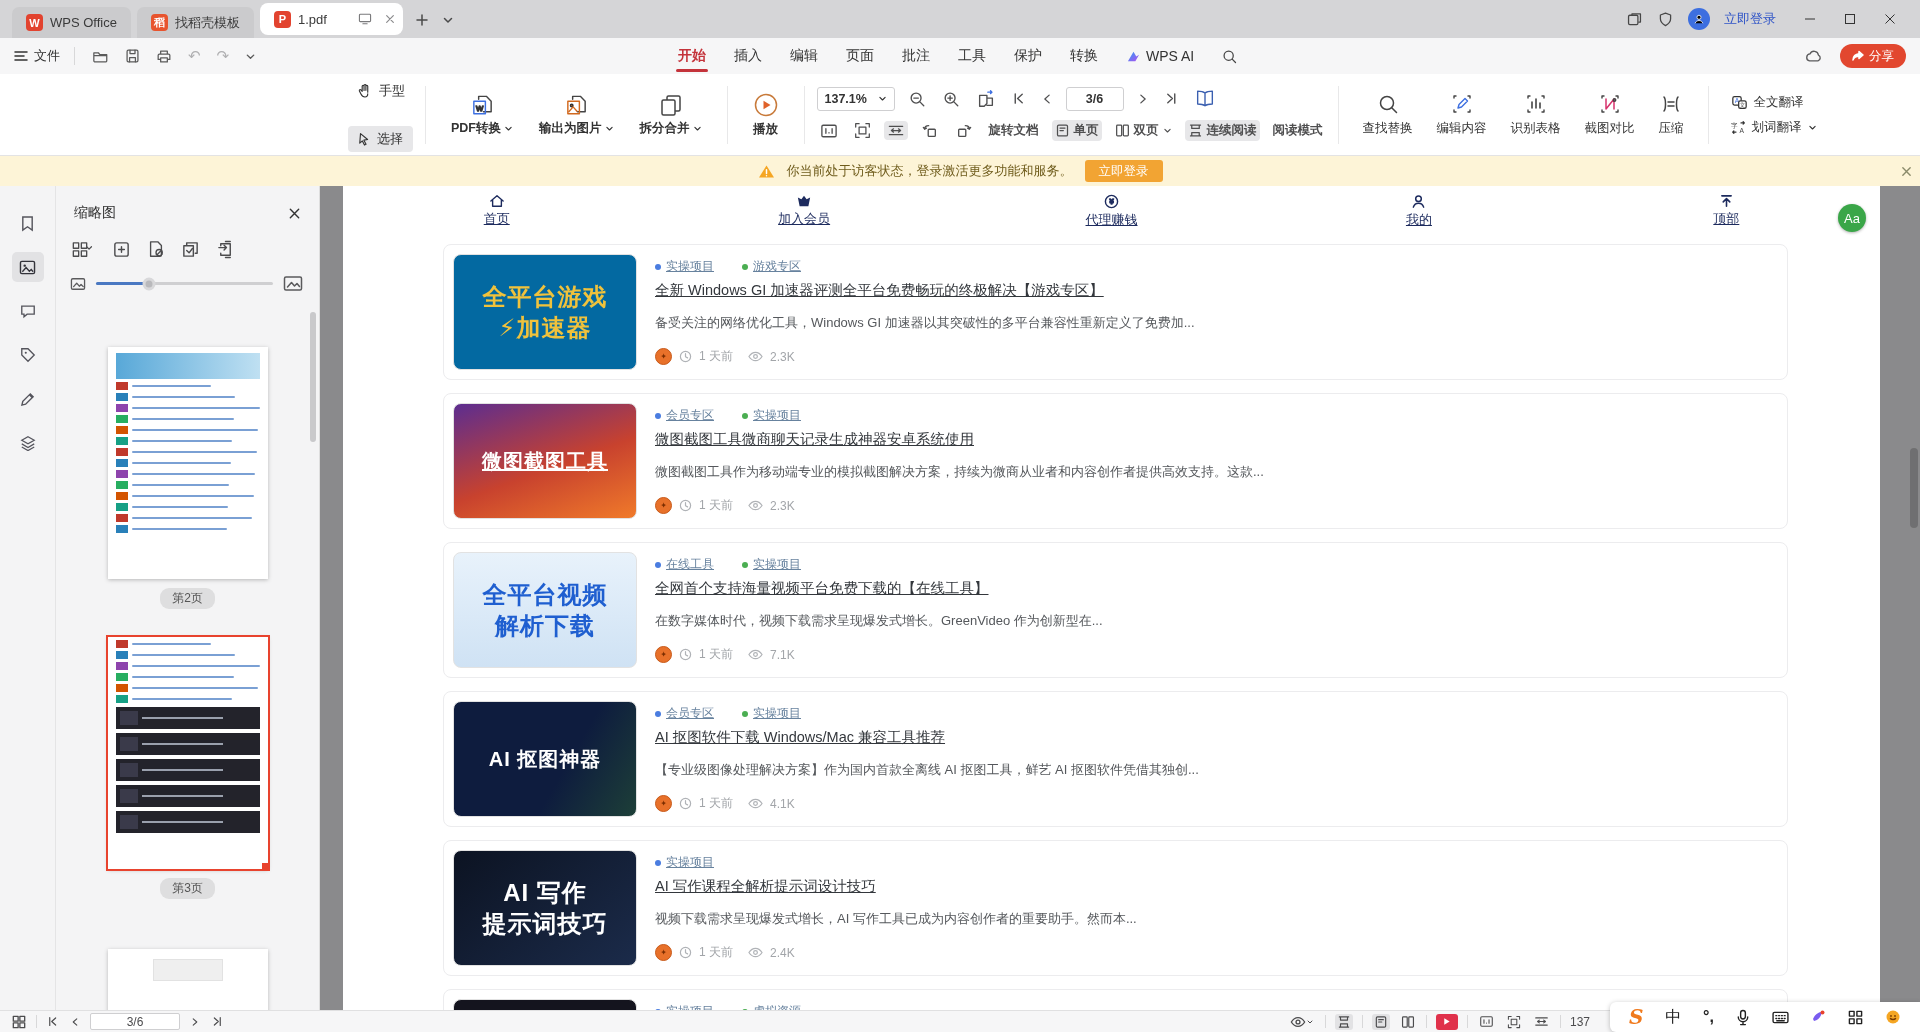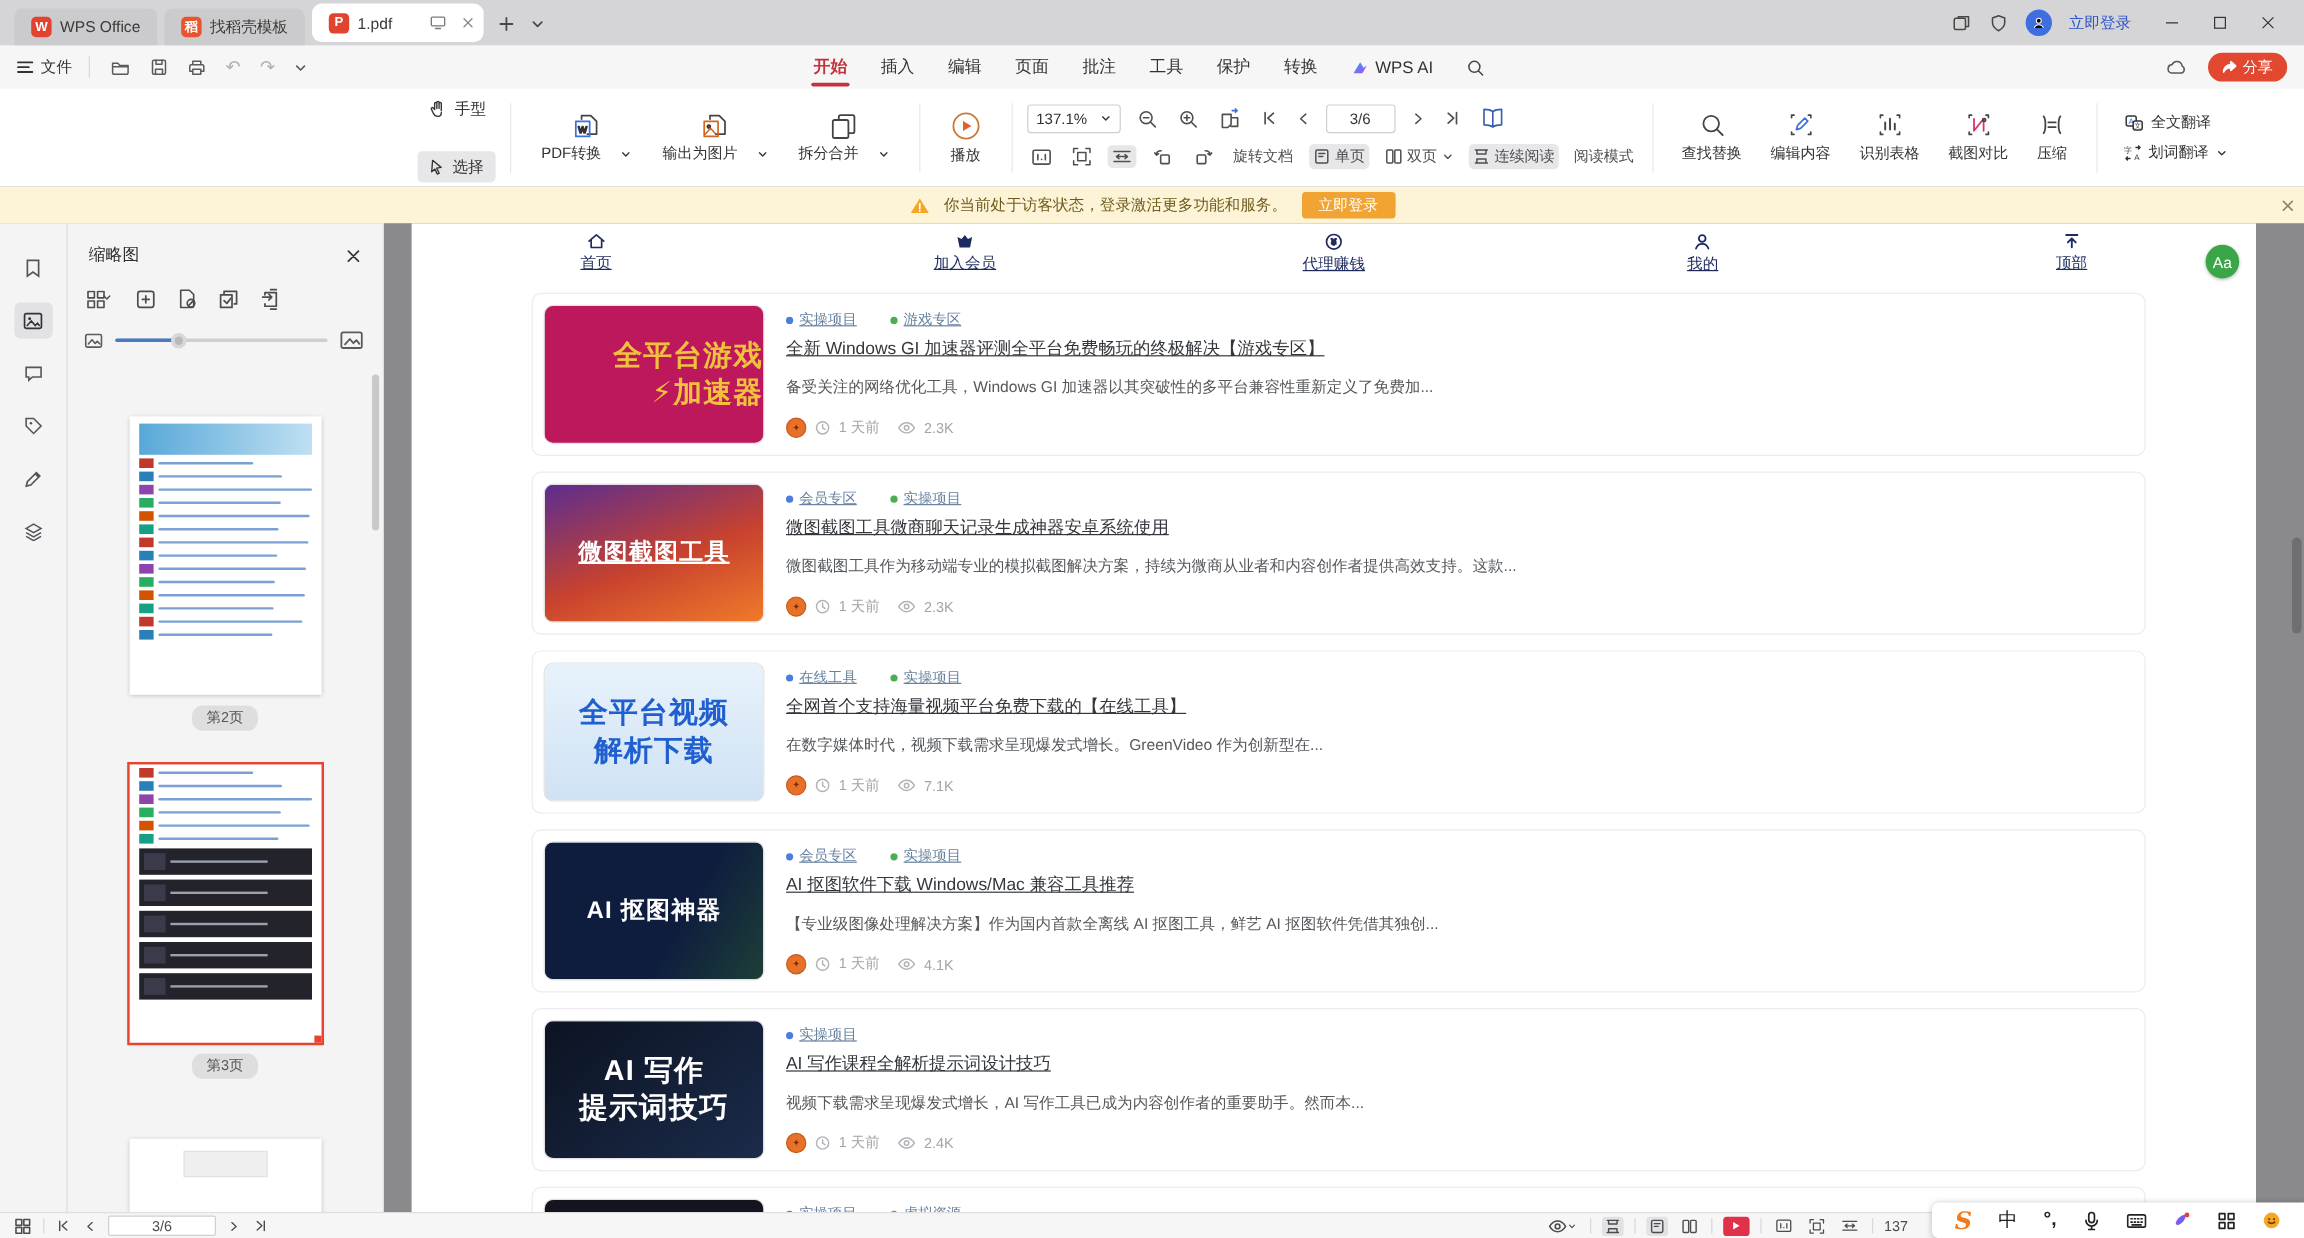--- a/index.html
+++ b/index.html
@@ -44,23 +44,23 @@
     display:flex; align-items:center; gap:5px; font-size:12.5px; }
 
   
   #toolbar { position:absolute; left:0; top:74px; width:1920px; height:82px; background:#fff;
     border-bottom:1px solid #e3e3e4; display:flex; align-items:center; padding-left:348px; }
   .tsep { width:1px; height:58px; background:#e8e8e9; margin:0 12px; flex:none; }
   .tg-stack { display:flex; flex-direction:column; gap:22px; }
   .trowbtn { display:flex; align-items:center; gap:6px; height:26px; padding:0 8px; border-radius:4px; color:#333; font-size:13px; }
   .trowbtn.hl { background:#e7e7e9; }
   .tg-big { display:flex; flex-direction:column; align-items:center; gap:3px; padding:0 13px; color:#333; }
-  .tg-big .lbl { font-size:12.5px; display:flex; align-items:center; gap:16px; }
+  .tg-big .lbl { font-size:12.5px; display:flex; align-items:center; gap:3px;font-weight:bold; }
   .vc { display:flex; flex-direction:column; gap:6px; }
-  .vrow { display:flex; align-items:center; gap:10px; height:26px; }
+  .vrow { display:flex; align-items:center; gap:10px; height:26px;font-weight:bold; }
   .zoombox { width:78px; height:24px; border:1px solid #cfcfd1; border-radius:3px; display:flex;
     align-items:center; justify-content:space-between; padding:0 7px; font-size:12.5px; color:#333; }
   .pagebox { width:58px; height:24px; border:1px solid #cfcfd1; border-radius:3px; display:flex;
     align-items:center; justify-content:center; font-size:12.5px; }
   .vico { color:#4f4f50; padding:2px 3px; border-radius:4px; display:flex; align-items:center; gap:4px; font-size:12.5px; }
   .vico.hl { background:#e7e7e9; }
   .tg-col { display:flex; flex-direction:column; align-items:center; gap:5px; padding:0 12px; color:#3f3f40; }
   .tg-col .lbl { font-size:12.5px; color:#333; }
   .tg-trans { display:flex; flex-direction:column; gap:8px; padding-left:10px; }
   .transrow { display:flex; align-items:center; gap:6px; font-size:12.5px; color:#333; }
@@ -882,21 +882,21 @@
               <svg width="15" height="14" viewBox="0 0 16 15">
                 <path d="M3 2h10M8 13V5M4.5 8.5L8 5l3.5 3.5" fill="none" stroke="#1d2b5e" stroke-width="1.7"></path>
               </svg>
             </span>
             <span class="nlabel">顶部</span>
           </div>
         </div>
       <div class="aabtn">Aa</div>
       <div id="articles">
           <div class="card">
-            <div class="cthumb" style="background: #be185d; color: rgb(240, 194, 60); align-items: flex-end;">
+            <div class="cthumb" style="background: #0369a1; color: rgb(240, 194, 60);">
               <div style="font-size: 24px; letter-spacing: 1px; line-height: 1.3;">全平台游戏</div>
               <div style="font-size: 24px; letter-spacing: 1px; line-height: 1.3;">⚡加速器</div>
             </div>
             <div class="cbody">
               <div class="tags">
                 <span class="tag">
                   <span class="dot" style="background: rgb(74, 125, 224);"></span>
                   <span>实操项目</span>
                 </span>
                 <span class="tag">

